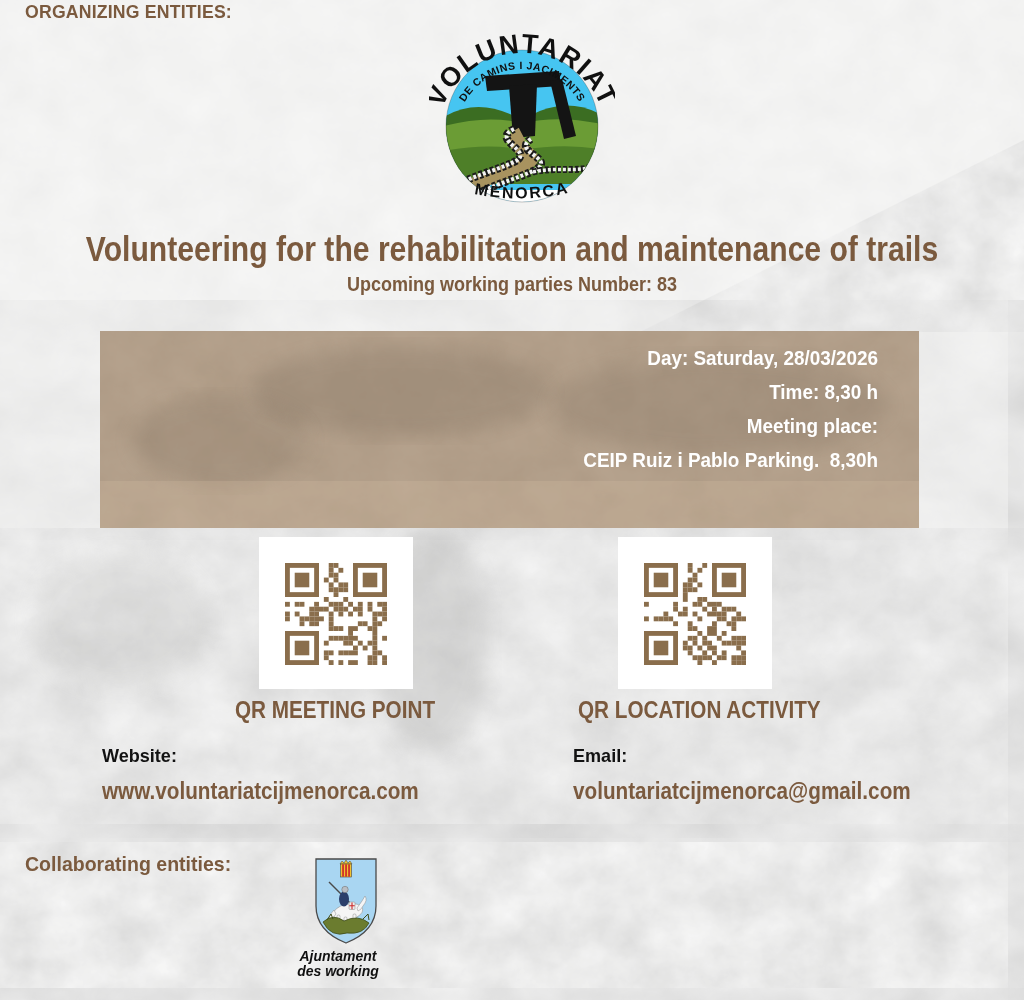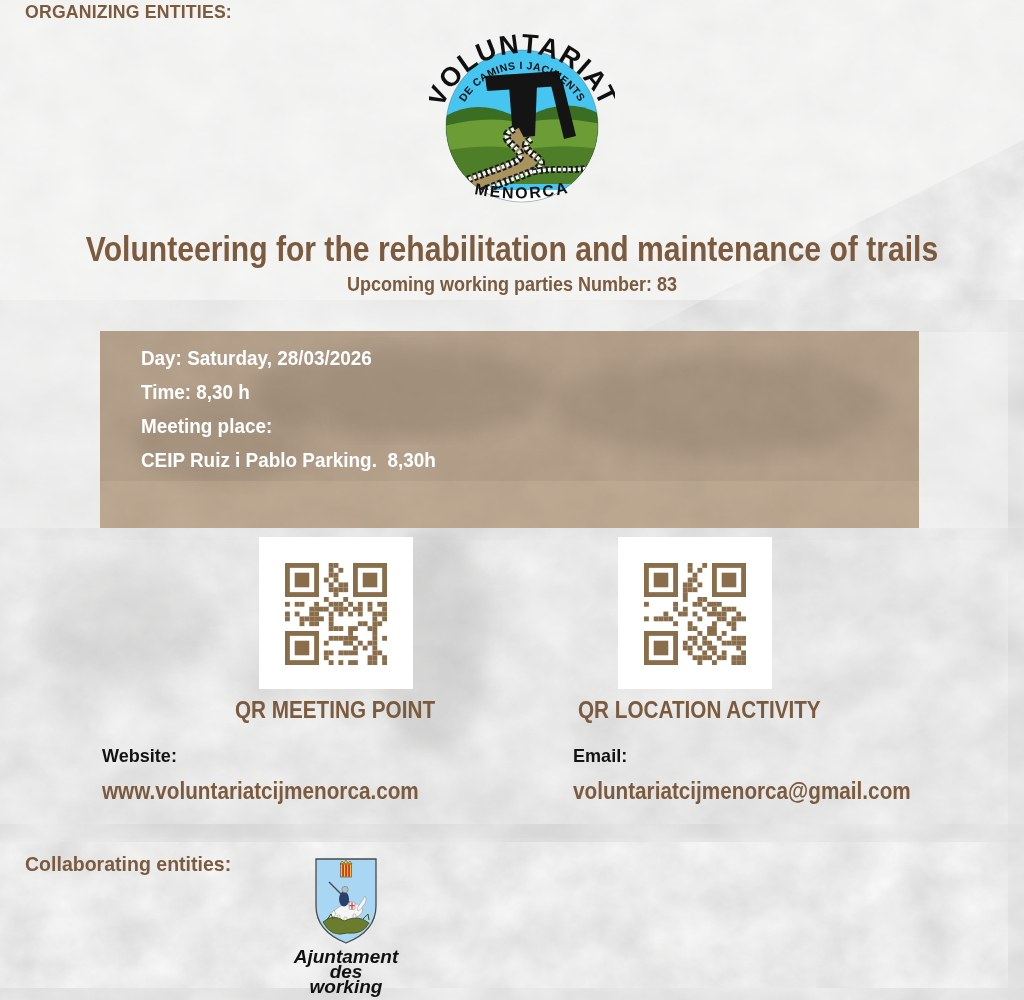--- a/index.html
+++ b/index.html
@@ -18,21 +18,21 @@
 
   .main-title{position:absolute;left:0;right:0;top:229px;text-align:center;
     font-size:35px;font-weight:bold;white-space:nowrap;
     transform:scaleX(.86);transform-origin:center;}
   .sub-title{position:absolute;left:0;right:0;top:273px;text-align:center;
     font-size:20px;font-weight:bold;white-space:nowrap;
     transform:scaleX(.9);transform-origin:center;}
 
   .info-box{position:absolute;left:100px;top:331px;width:819px;height:197px;
     background:rgba(160,134,106,.96);overflow:hidden;}
-  .info-box .lines{position:absolute;inset:0;padding-top:10px;text-align:left;}
+  .info-box .lines{position:absolute;inset:0;padding-top:10px;text-align:right;}
   .box-line{color:#fff;font-size:21px;font-weight:bold;line-height:34px;
     white-space:pre;transform:scaleX(.9);transform-origin:center;}
 
   .qr-card{position:absolute;top:537px;width:154px;height:152px;background:#fff;}
   .qr-card .qr{position:absolute;left:26px;top:26px;width:102px;height:102px;}
   #qr-card-1{left:259px;} #qr-card-2{left:618px;}
 
   .qr-label{position:absolute;top:697px;font-size:23px;font-weight:bold;text-align:center;
     white-space:nowrap;transform:scaleX(.9);transform-origin:center;}
   #qr-label-1{left:210px;width:250px;} #qr-label-2{left:565px;width:260px;}
@@ -41,22 +41,22 @@
     transform:scaleX(.95);transform-origin:0 50%;white-space:nowrap;}
   .contact-value{position:absolute;top:778px;font-size:23px;font-weight:bold;
     transform:scaleX(.9);transform-origin:0 50%;white-space:nowrap;}
   #website-label,#website-value{left:102px;}
   #email-label,#email-value{left:573px;}
 
   .collab-label{position:absolute;left:25px;top:852px;font-size:21px;font-weight:bold;
     transform:scaleX(.93);transform-origin:0 50%;white-space:nowrap;}
 
   .crest-wrap{position:absolute;left:311px;top:856px;width:70px;height:92px;}
-  .crest-caption{position:absolute;left:291px;top:949px;width:110px;text-align:center;
-    font-size:19px;font-weight:bold;font-style:italic;color:#111;line-height:15px;}
+  .crest-caption{position:absolute;left:283px;top:949px;width:110px;text-align:center;
+    font-size:14px;font-weight:bold;font-style:italic;color:#111;line-height:15px;}
 </style>
 </head>
 <body>
 
 <svg id="bg" class="layer" width="1024" height="1000" viewBox="0 0 1024 1000" aria-hidden="true">
   <defs>
     <filter id="texFine" x="-5%" y="-5%" width="110%" height="110%">
       <feTurbulence type="fractalNoise" baseFrequency="0.021 0.024" numOctaves="5" seed="11"></feTurbulence>
       <feColorMatrix type="saturate" values="0"></feColorMatrix>
       <feComponentTransfer>

